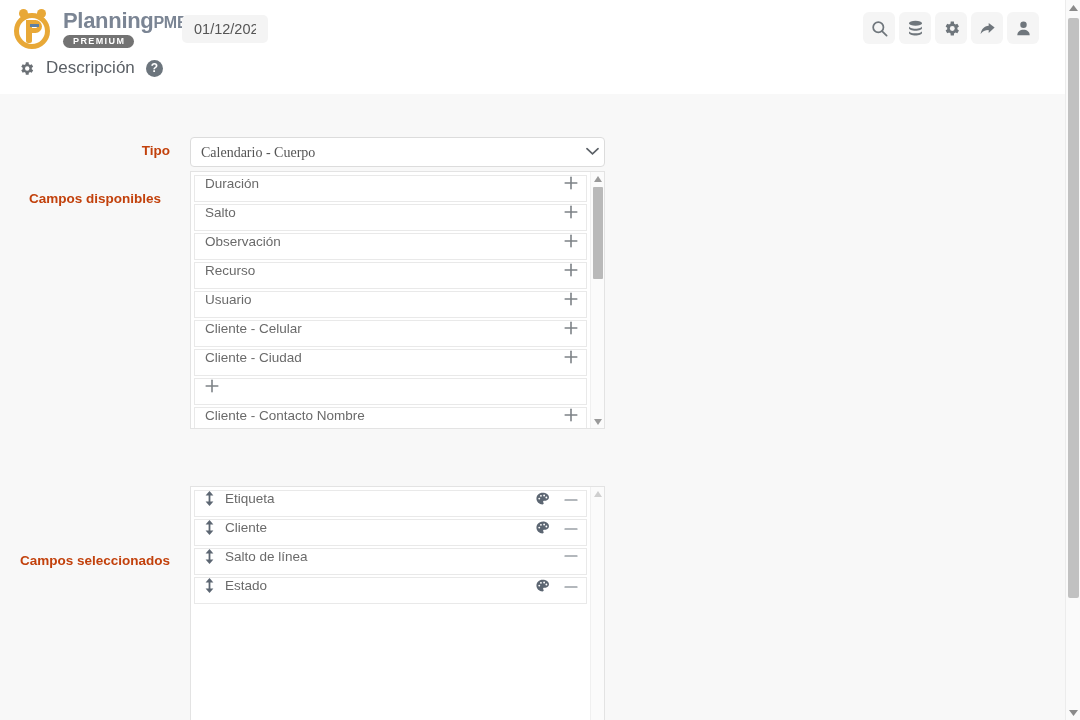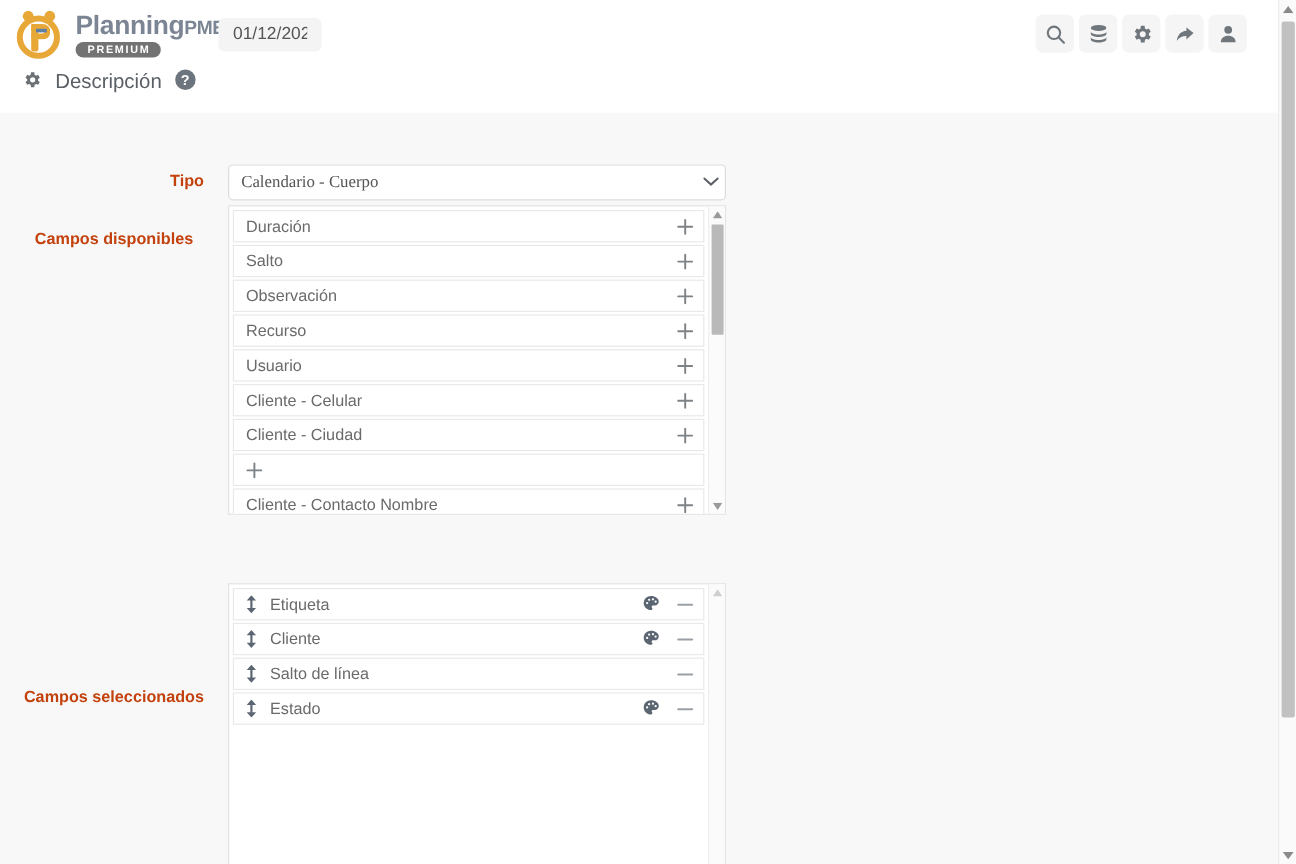--- a/index.html
+++ b/index.html
@@ -140,20 +140,21 @@
     justify-content: center;
     cursor: pointer;
   }
   .hdr-icon svg { display: block; }
 
   .section-head {
     position: absolute;
     left: 18px;
     top: 58px;
     display: flex;
+    align-items: center;
     gap: 11px;
   }
   .section-head .gear { display: block; }
   .section-head .title {
     font-size: 17px;
     color: #5b6066;
   }
   .help-badge {
     width: 17px; height: 17px;
     border-radius: 50%;
@@ -221,21 +222,21 @@
     bottom: 0;
     overflow: hidden;
     padding: 3px 3px 0 3px;
   }
 
   .fld-row {
     height: 27px;
     border: 1px solid #e9e9e9;
     background: #fff;
     display: flex;
-    align-items: center;
+    align-items: flex-start;
     margin-bottom: 2px;
     padding: 0 8px 0 10px;
     font-size: 13.5px;
     color: #6a6a6a;
     cursor: pointer;
   }
   .fld-row .name { flex: 1; }
   .fld-row .drag { margin-right: 11px; display: flex; }
   .fld-row .acts { display: flex; align-items: center; gap: 14px; }
 
@@ -499,21 +500,21 @@
         </div>
         <div class="thumb" style="top:15px; height:92px;"></div>
         <div class="arw dn">
           <svg width="8" height="6" viewBox="0 0 8 6" fill="#9a9a9a">
               <polygon points="0,0 8,0 4,6"></polygon>
             </svg>
         </div>
       </div>
     </div>
 
-    <div class="row-label" style="left:10px; top:479px;">Campos seleccionados</div>
+    <div class="row-label" style="left:10px; top:459px;">Campos seleccionados</div>
 
     <div class="sel-add">
       <span>Salto de línea</span>
       <svg width="13" height="13" viewBox="0 0 14 14" stroke="#6b7075" stroke-width="1.6" stroke-linecap="round">
         <line x1="7" y1="1.5" x2="7" y2="12.5"></line>
           <line x1="1.5" y1="7" x2="12.5" y2="7"></line>
       </svg>
     </div>
 
     <div class="listbox" style="left:190px; top:392px; width:415px; height:234px; border-bottom:none;">

